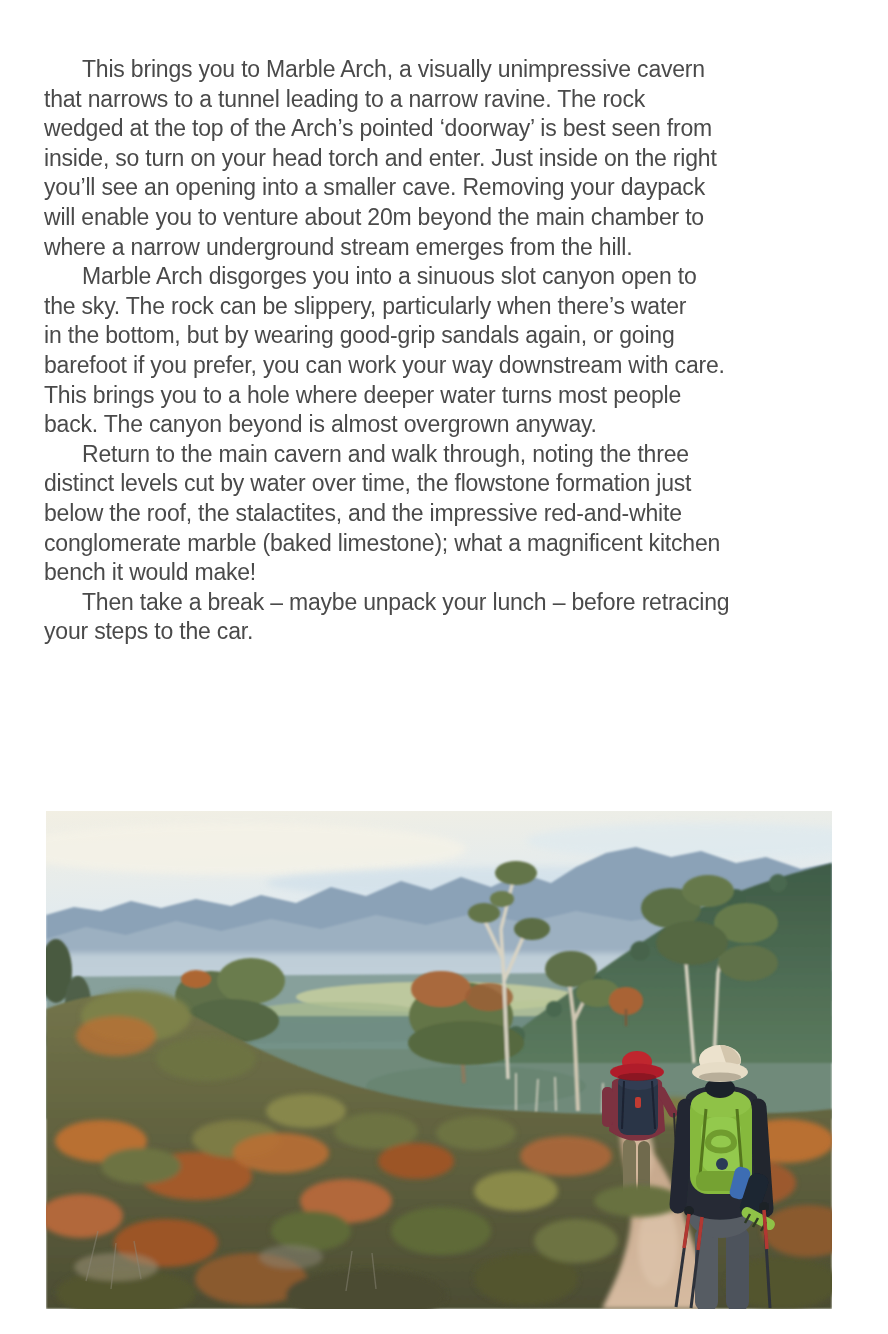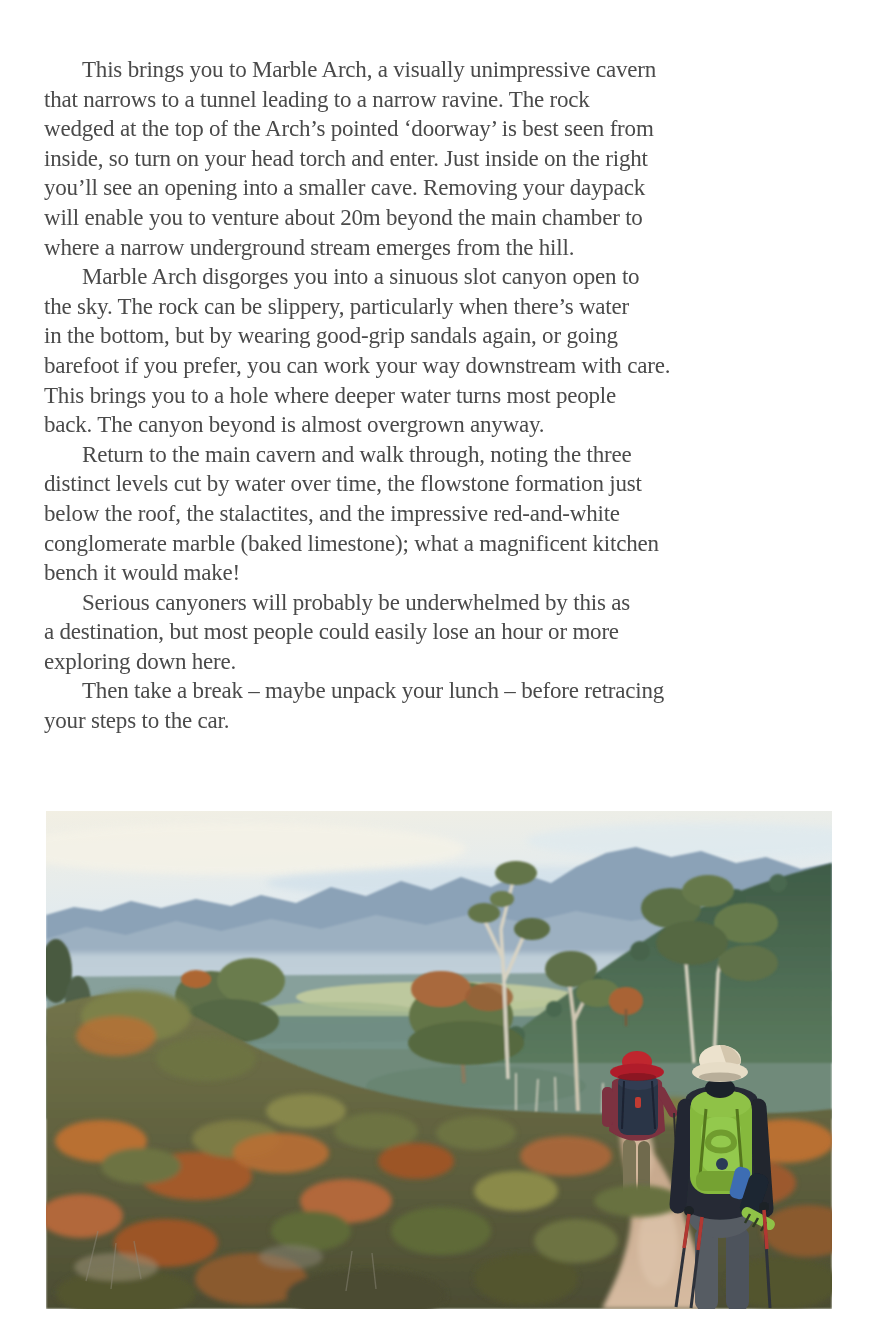--- a/index.html
+++ b/index.html
@@ -1,18 +1,18 @@
 <!DOCTYPE html>
 <html><head>
 <meta charset="utf-8">
 <style>
   html,body{margin:0;padding:0;background:#ffffff;}
   .page{
     position:relative;width:888px;height:1334px;background:#ffffff;
-    font-family:Liberation Serif, serif;overflow:hidden;
+    font-family:Liberation Sans, sans-serif;overflow:hidden;
   }
   .text-block{
     position:absolute;left:44px;top:55px;
     color:#4a4a4a;font-size:23px;line-height:29.6px;
     font-weight:400;letter-spacing:-0.2px;
   }
   .para{margin:0;white-space:pre;text-indent:38px;}
   .photo{
     position:absolute;left:46px;top:811px;width:786px;height:498px;
     margin:0;overflow:hidden;
@@ -36,23 +36,20 @@
 the sky. The rock can be slippery, particularly when there’s water
 in the bottom, but by wearing good-grip sandals again, or going
 barefoot if you prefer, you can work your way downstream with care.
 This brings you to a hole where deeper water turns most people
 back. The canyon beyond is almost overgrown anyway.</p>
     <p class="para">Return to the main cavern and walk through, noting the three
 distinct levels cut by water over time, the flowstone formation just
 below the roof, the stalactites, and the impressive red-and-white
 conglomerate marble (baked limestone); what a magnificent kitchen
 bench it would make!</p>
-    <p class="para">Serious canyoners will probably be underwhelmed by this as
-a destination, but most people could easily lose an hour or more
-exploring down here.</p>
     <p class="para">Then take a break – maybe unpack your lunch – before retracing
 your steps to the car.</p>
   </section>
 
   <figure class="photo" role="img" aria-label="Two bushwalkers with daypacks, sun hats and trekking poles follow a sandy track through low orange-green heathland, with eucalyptus trees, a forested green hill and hazy blue mountain ranges in the distance under a pale sky">
     <svg viewBox="0 0 786 498" xmlns="http://www.w3.org/2000/svg">
       <defs>
         <linearGradient id="skyGrad" x1="0" y1="0" x2="0.25" y2="1">
           <stop offset="0" stop-color="#f2efe3"></stop>
           <stop offset="0.5" stop-color="#e3ebee"></stop>

